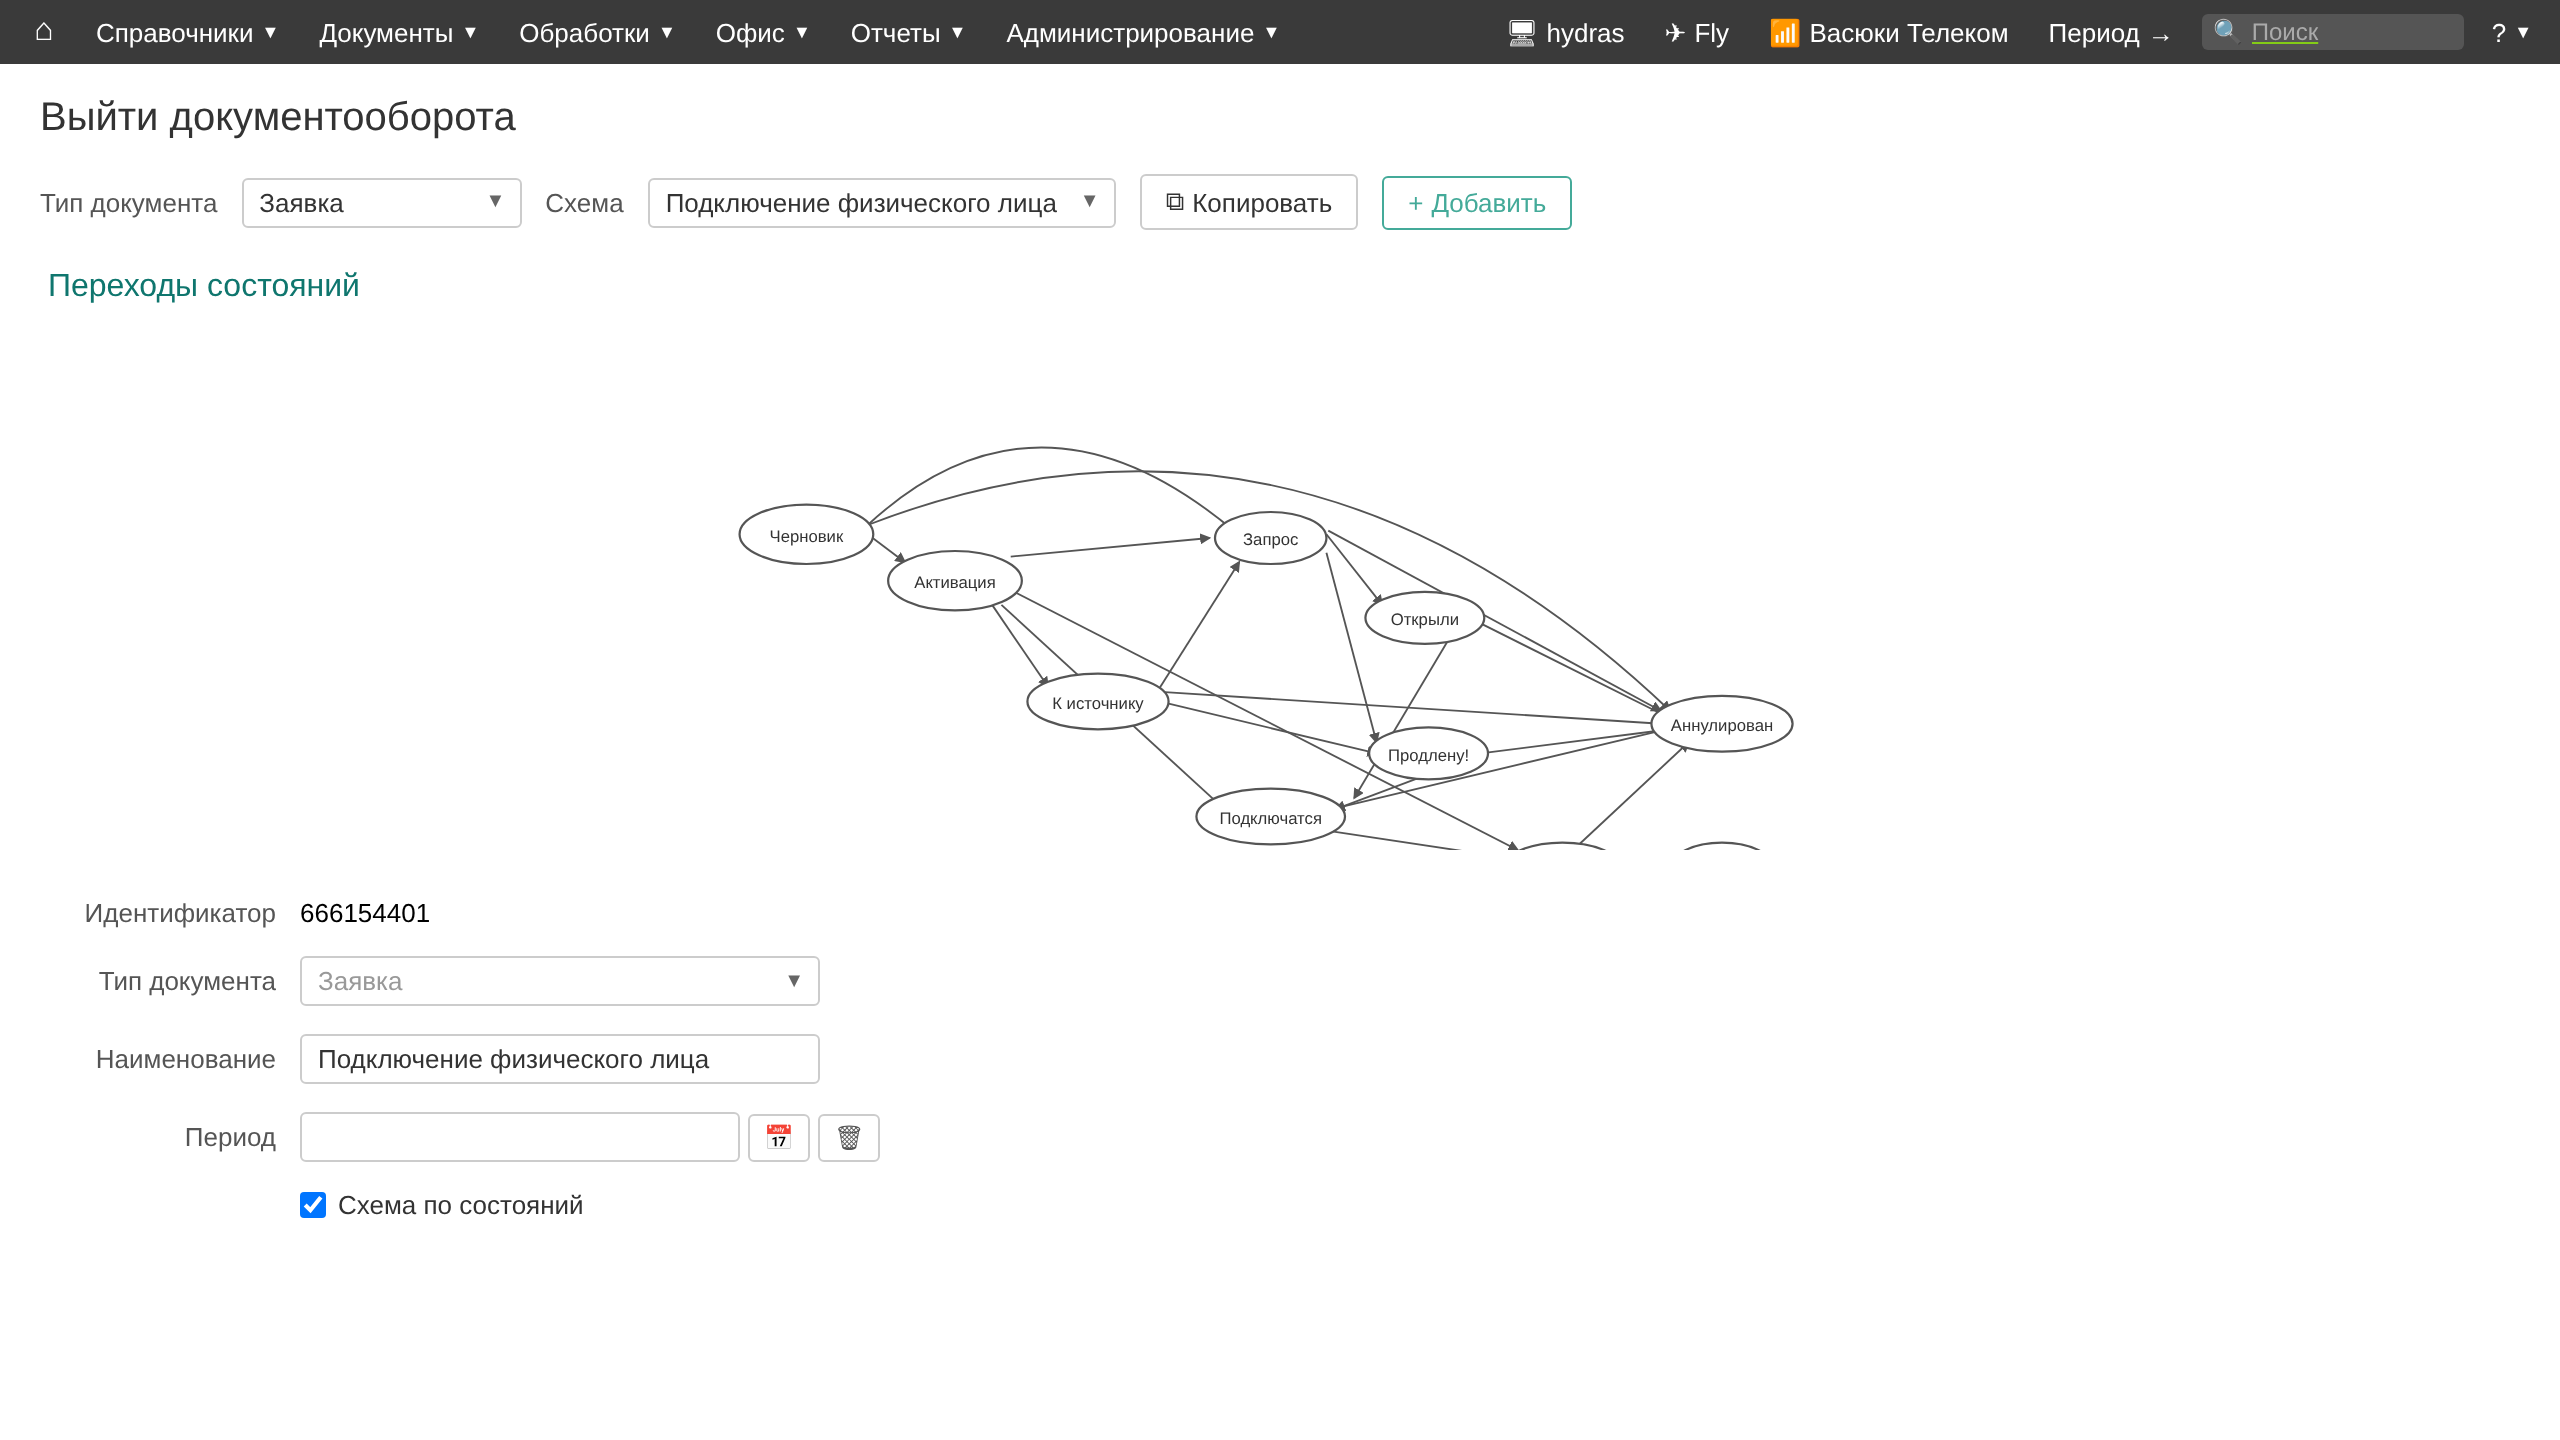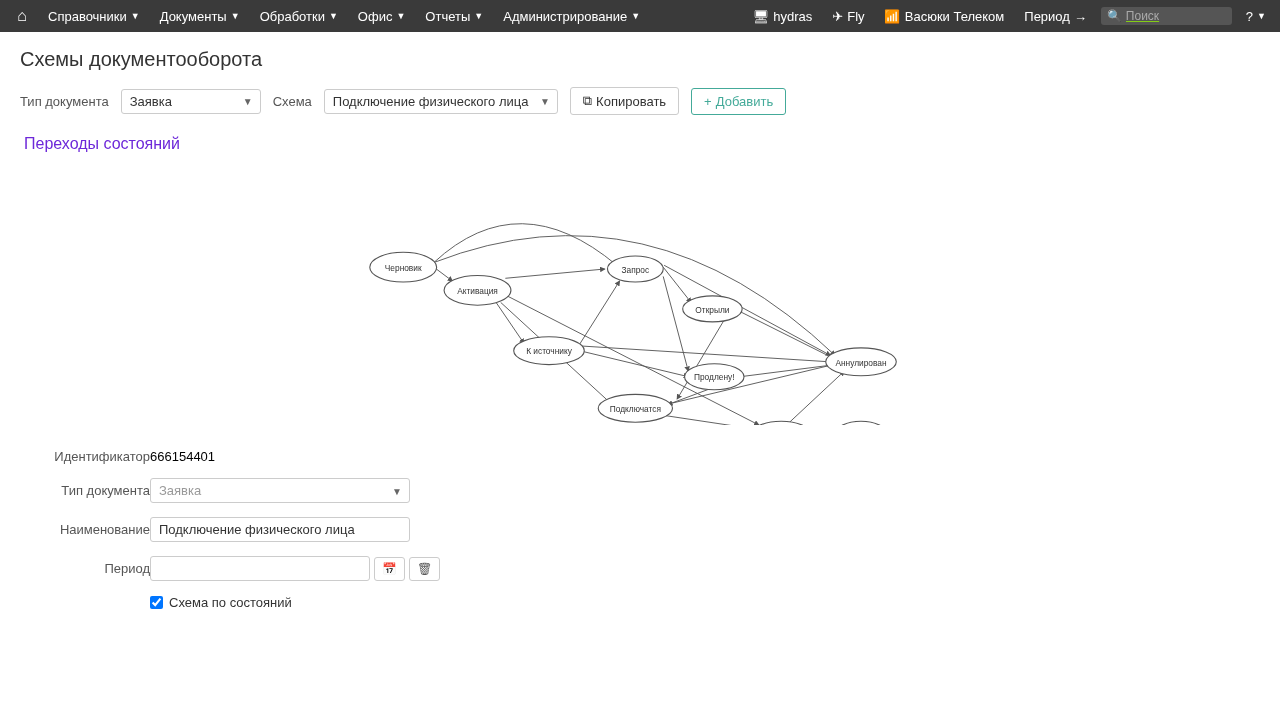--- a/index.html
+++ b/index.html
@@ -101,21 +101,21 @@
       font-size: 13px; cursor: pointer; color: #333;
     }
     .btn-copy { }
     .btn-add { color: #4a9; border-color: #4a9; }
 
     
     .section-title {
       font-size: 16px;
       font-weight: normal;
       margin-bottom: 12px;
-      color: #6d28d9;
+      color: #0f766e;
       padding-left: 4px;
     }
 
     
     .diagram-area {
       width: 100%;
       height: 260px;
       position: relative;
       margin-bottom: 20px;
     }
@@ -127,21 +127,21 @@
     
     .info-section { padding: 4px 0; }
     .field-row {
       display: flex;
       align-items: center;
       margin-bottom: 14px;
     }
     .field-label {
       width: 130px;
       text-align: right;
-      padding-right: 0;
+      padding-right: 12px;
       color: #555;
       font-size: 13px;
       flex-shrink: 0;
     }
     .field-label.required::after {
       content: '*';
       color: red;
       margin-left: 2px;
     }
     .field-value {
@@ -257,21 +257,21 @@
     </div>
     <div class="nav-right-item">
       <span>?</span>
       <span style="font-size:9px;">▼</span>
     </div>
   </div>
 </nav>
 
 <div class="page-content">
 
-  <h1 class="page-title">Схемы документооборота</h1>
+  <h1 class="page-title">Выйти документооборота</h1>
 
   <div class="toolbar-row">
     <span class="toolbar-label">Тип документа</span>
     <div class="select-wrapper">
       <select>
         <option>Заявка</option>
       </select>
       <span class="select-arrow">▼</span>
     </div>
 

